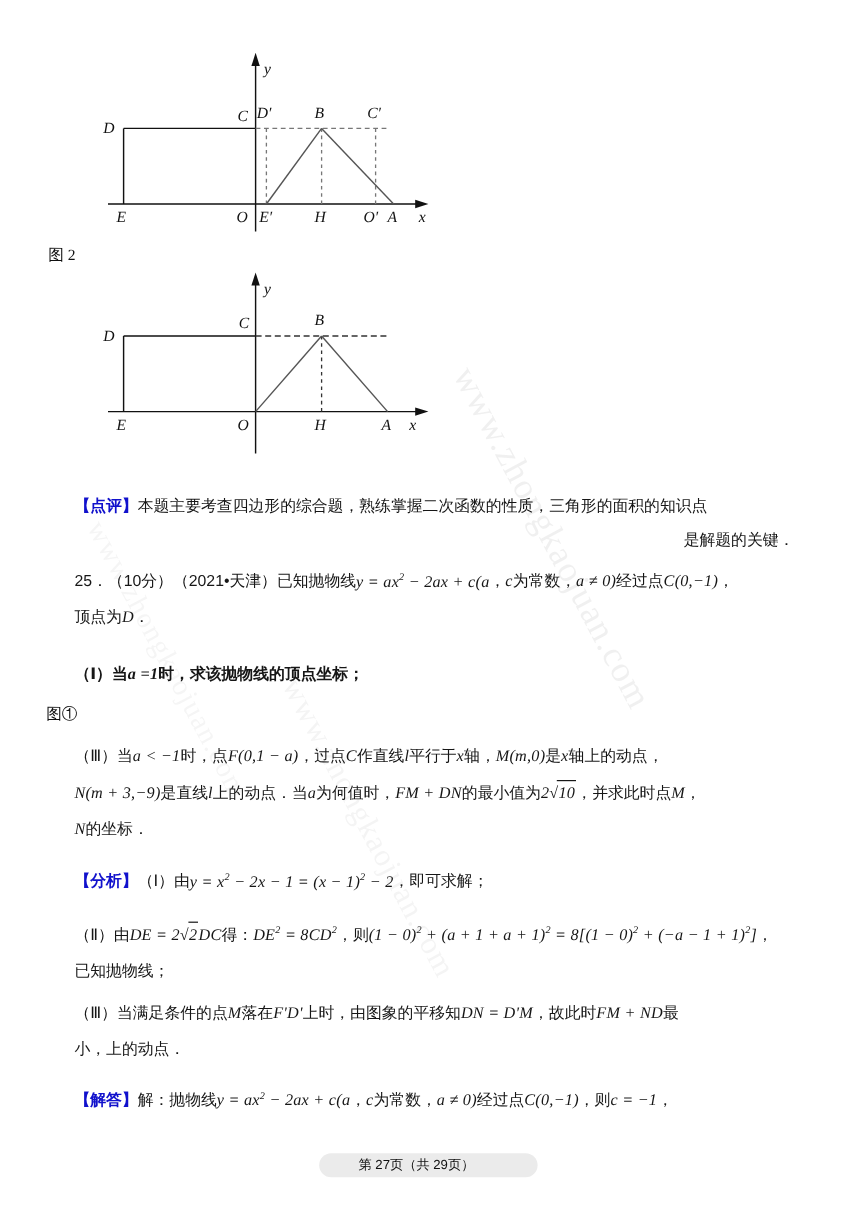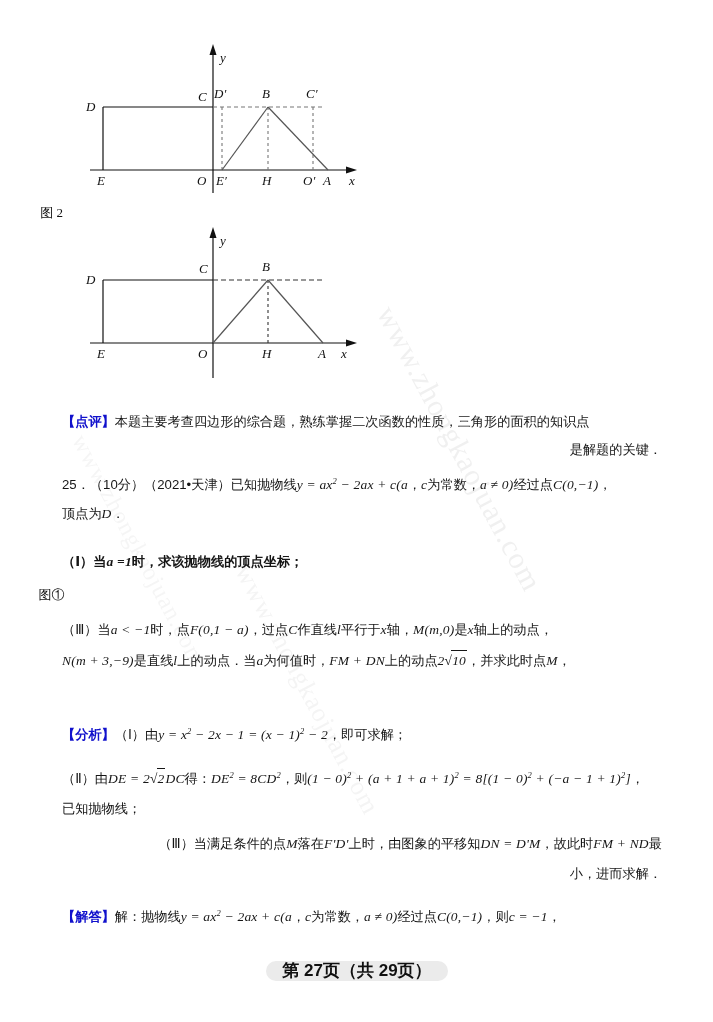--- a/index.html
+++ b/index.html
@@ -125,30 +125,29 @@
     position: absolute;
     left: 266px;
     top: 961px;
     width: 182px;
     height: 20px;
     background: #ebebeb;
     border-radius: 10px;
   }
   #footer-text {
     position: absolute;
-    left: 266px;
+    left: 256px;
     top: 961px;
     width: 182px;
     height: 20px;
     line-height: 20px;
     text-align: center;
     font-family: "Liberation Sans", "DejaVu Sans", sans-serif;
-    font-size: 17px;
+    font-size: 11px;
     color: #111;
-    font-weight: bold;
   }
 </style>
 </head>
 <body>
 
 <div id="page">
 
   <div class="watermark">www.zhongkaojuan.com</div>
   <div class="watermark wm2">www.zhongkaojuan.com</div>
   <div class="watermark wm3">www.zhongkaojuan.com</div>
@@ -240,42 +239,45 @@
   <div class="body-text" style="top:552px;font-weight:bold;">
     <span>（Ⅰ）当</span><span class="math"><i>a</i>&nbsp;=1</span><span>时，求该抛物线的顶点坐标；</span>
   </div>
 
 
   <div class="body-text" style="top:620px;">
     <div class="para">
       <span>（Ⅲ）当</span><span class="math"><i>a</i> &lt; −1</span><span>时，点</span><span class="math"><i>F</i>(0,1 − <i>a</i>)</span><span>，过点</span><span class="math">C</span><span>作直线</span><span class="math">l</span><span>平行于</span><span class="math">x</span><span>轴，</span><span class="math">M(m,0)</span><span>是</span><span class="math">x</span><span>轴上的动点，</span>
     </div>
     <div class="para" style="margin-top:9px;">
-      <span class="math">N(m + 3,−9)</span><span>是直线</span><span class="math">l</span><span>上的动点．当</span><span class="math">a</span><span>为何值时，</span><span class="math">FM + DN</span><span>上的动点</span><span class="math">2<span class="rad">√<span class="bar">10</span></span></span><span>，并求此时点</span><span class="math">M</span><span>，</span>
+      <span class="math">N(m + 3,−9)</span><span>是直线</span><span class="math">l</span><span>上的动点．当</span><span class="math">a</span><span>为何值时，</span><span class="math">FM + DN</span><span>的最小值为</span><span class="math">2<span class="rad">√<span class="bar">10</span></span></span><span>，并求此时点</span><span class="math">M</span><span>，</span>
+    </div>
+    <div class="para" style="margin-top:9px;">
+      <span class="math">N</span><span>的坐标．</span>
     </div>
   </div>
 
   <div class="body-text" style="top:724px;">
     <div class="para">
       <span class="tag">【分析】</span><span>（Ⅰ）由</span><span class="math"><i>y</i> = <i>x</i><sup>2</sup> − 2<i>x</i> − 1 = (<i>x</i> − 1)<sup>2</sup> − 2</span><span>，即可求解；</span>
     </div>
   </div>
 
   <div class="body-text" style="top:768px;">
     <div class="para">
       <span>（Ⅱ）由</span><span class="math"><i>DE</i> = 2<span class="rad">√<span class="bar">2</span></span><i>DC</i></span><span>得：</span><span class="math"><i>DE</i><sup>2</sup> = 8<i>CD</i><sup>2</sup></span><span>，则</span><span class="math">(1 − 0)<sup>2</sup> + (<i>a</i> + 1 + <i>a</i> + 1)<sup>2</sup> = 8[(1 − 0)<sup>2</sup> + (−<i>a</i> − 1 + 1)<sup>2</sup>]</span><span>，</span>
     </div>
     <div class="para" style="margin-top:9px;">已知抛物线；</div>
   </div>
 
-  <div class="body-text" style="top:834px;text-align:right;">
+  <div class="body-text" style="top:834px;">
     <div class="para">
       <span>（Ⅲ）当满足条件的点</span><span class="math">M</span><span>落在</span><span class="math">F'D'</span><span>上时，由图象的平移知</span><span class="math">DN = D'M</span><span>，故此时</span><span class="math">FM + ND</span><span>最</span>
     </div>
-    <div class="para" style="margin-top:9px;">小，进而求解．</div>
+    <div class="para" style="margin-top:9px;">小，上的动点．</div>
   </div>
 
   <div class="body-text" style="top:906px;">
     <div class="para">
       <span class="tag">【解答】</span><span>解：抛物线</span><span class="math"><i>y</i> = <i>ax</i><sup>2</sup> − 2<i>ax</i> + <i>c</i>(<i>a</i></span><span>，</span><span class="math">c</span><span>为常数，</span><span class="math"><i>a</i> ≠ 0)</span><span>经过点</span><span class="math">C(0,−1)</span><span>，则</span><span class="math"><i>c</i> = −1</span><span>，</span>
     </div>
   </div>
 
   <div id="footer-band"></div>
   <div id="footer-text">第 27页（共 29页）</div>

